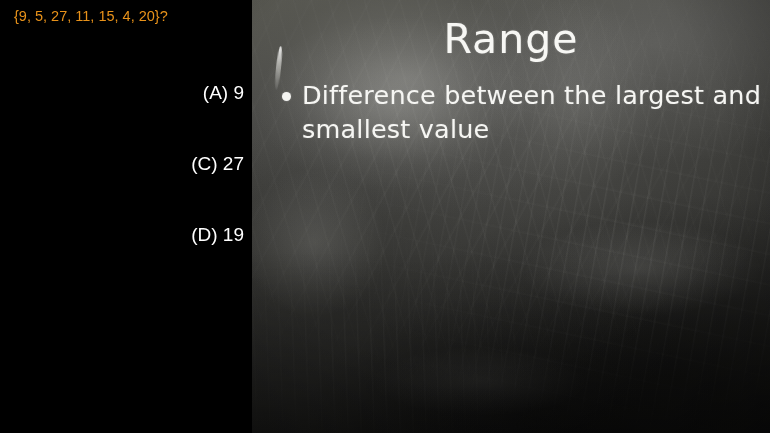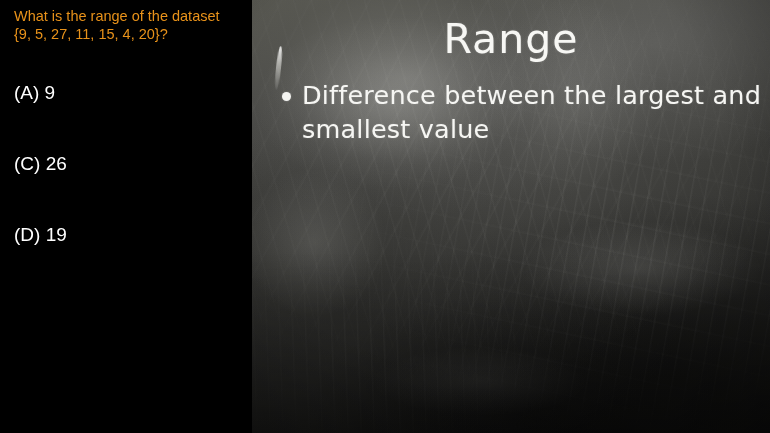--- a/index.html
+++ b/index.html
@@ -46,20 +46,21 @@
     top: 82px;
     width: 230px;
   }
   .option-row {
     height: 71px;
     color: #ffffff;
     font-size: 19px;
     line-height: 22px;
     font-family: "Liberation Sans", sans-serif;
     white-space: nowrap;
+    text-align: right;
   }
 
   
   #chalkboard {
     position: absolute;
     left: 252px;
     top: 0;
     width: 518px;
     height: 433px;
     overflow: hidden;
@@ -195,27 +196,26 @@
   }
 </style>
 </head>
 <body>
 
 <div id="screen">
 
   <div id="quiz-panel">
 
     <div id="question-text">
-      <span class="qline">What is the range of the dataset</span>
       <span class="qline">{9, 5, 27, 11, 15, 4, 20}?</span>
     </div>
 
     <div id="options-list">
       <div class="option-row">(A) 9</div>
-      <div class="option-row">(C) 26</div>
+      <div class="option-row">(C) 27</div>
       <div class="option-row">(D) 19</div>
     </div>
 
   </div>
 
   <div id="chalkboard">
     <div class="tex" id="tex-base"></div>
     <div class="tex" id="tex-streaks-a"></div>
     <div class="tex" id="tex-streaks-b"></div>
     <div class="tex" id="tex-streaks-c"></div>

